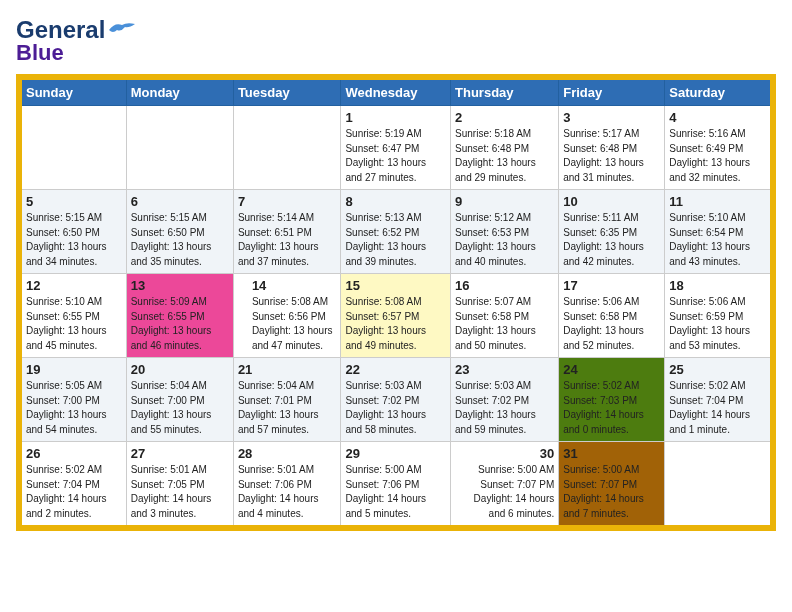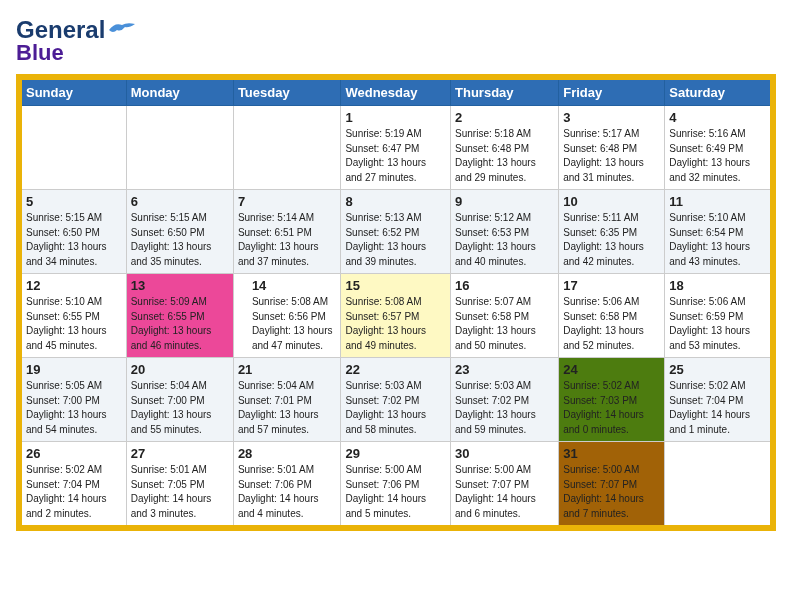--- a/index.html
+++ b/index.html
@@ -322,21 +322,21 @@
 Daylight: 14 hours
 and 4 minutes.</div>
         </td>
         <td style="background: rgb(255, 255, 255);">
           <div class="day-number">29</div>
           <div class="cell-content" style="white-space: pre-line;">Sunrise: 5:00 AM
 Sunset: 7:06 PM
 Daylight: 14 hours
 and 5 minutes.</div>
         </td>
-        <td style="background: rgb(255, 255, 255);">
+        <td style="background: rgb(255, 255, 255); text-align: right;">
           <div class="day-number">30</div>
           <div class="cell-content" style="white-space: pre-line;">Sunrise: 5:00 AM
 Sunset: 7:07 PM
 Daylight: 14 hours
 and 6 minutes.</div>
         </td>
         <td style="background: #a16207;">
           <div class="day-number">31</div>
           <div class="cell-content" style="white-space: pre-line;">Sunrise: 5:00 AM
 Sunset: 7:07 PM

